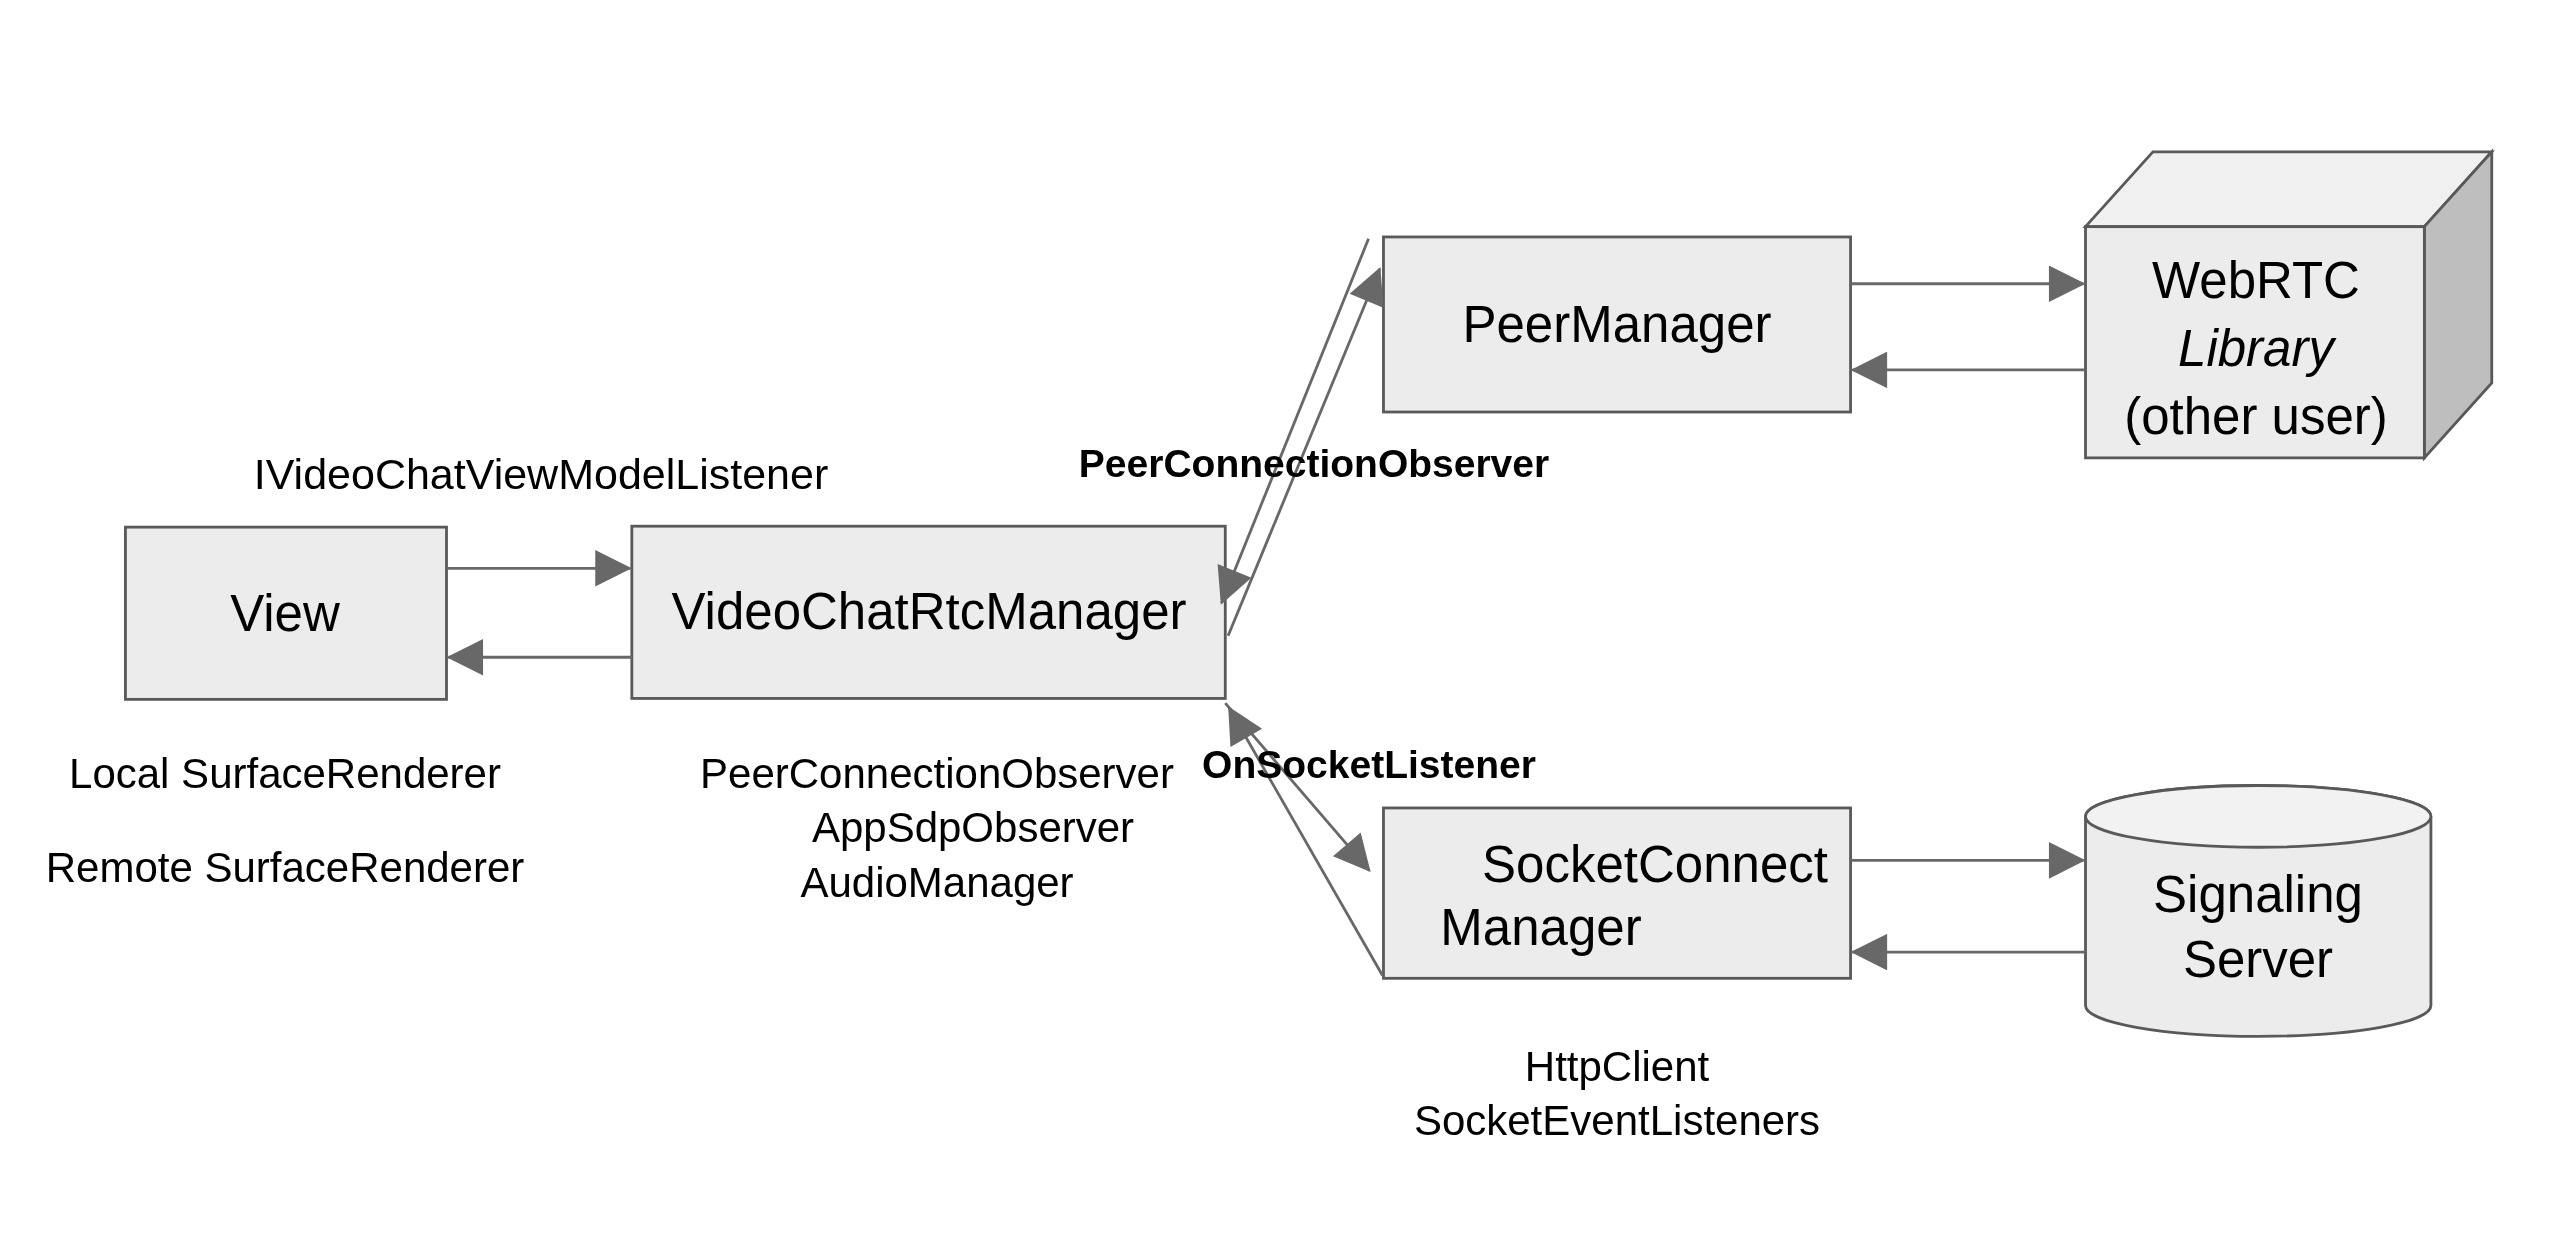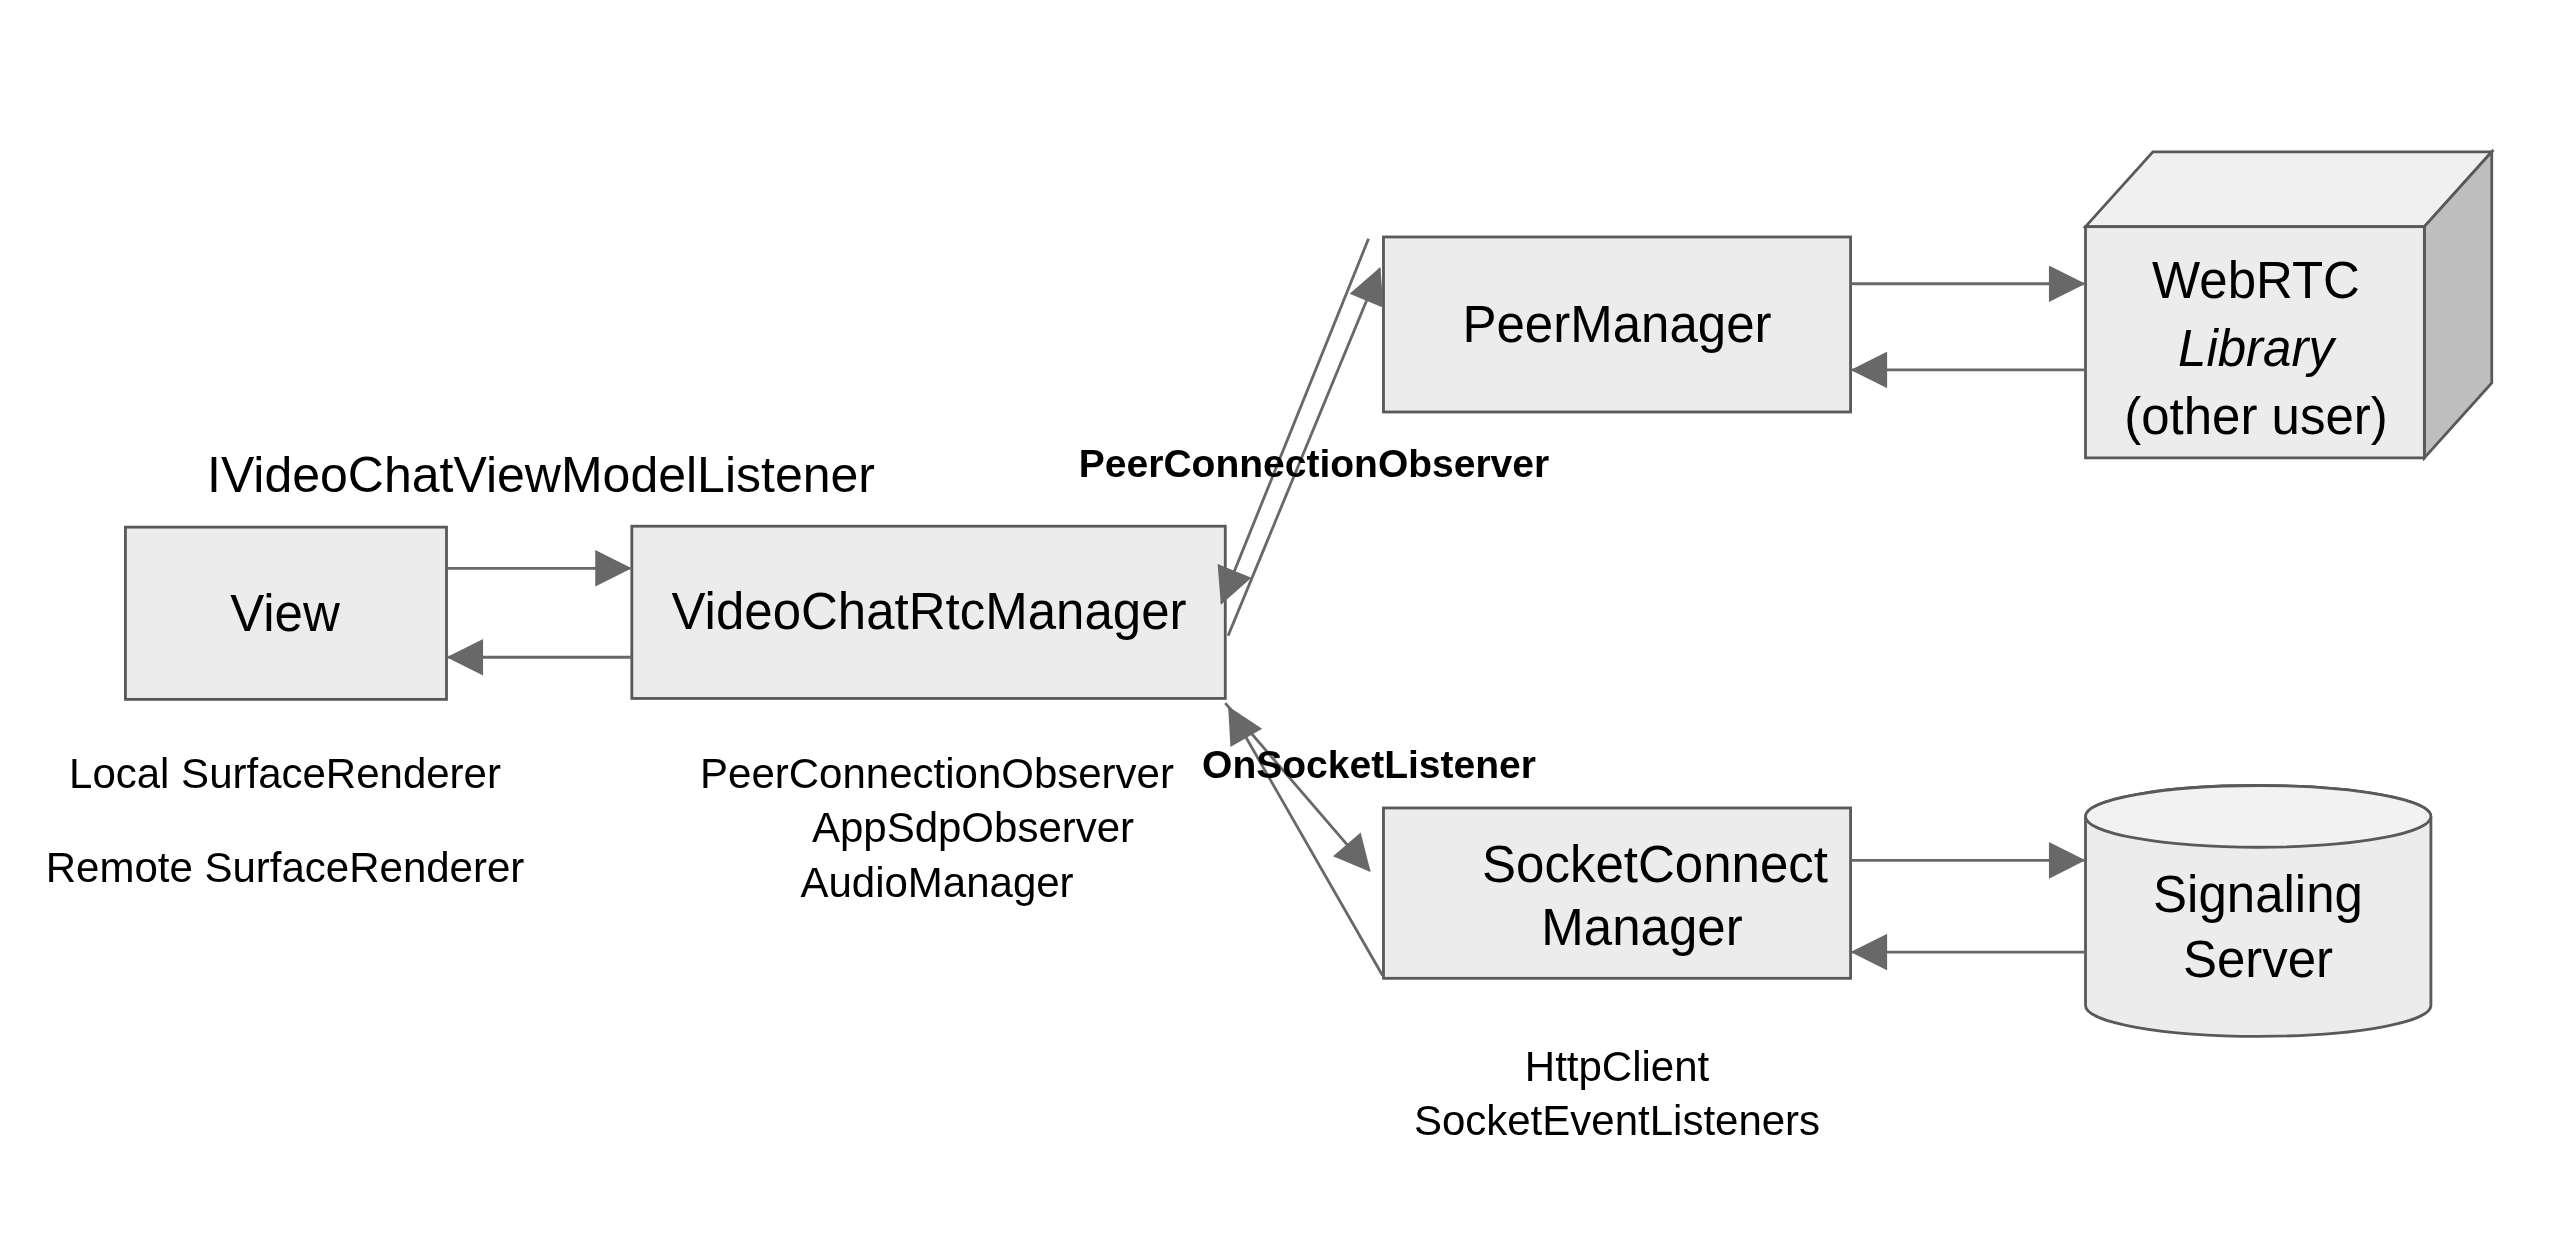--- a/index.html
+++ b/index.html
@@ -36,21 +36,21 @@
   }
   #arrowhead path { fill: var(--arrow, #686868); }
   .txt {
     position: absolute;
     transform: translate(-50%, -50%);
     white-space: nowrap;
     line-height: 1.1;
   }
   .node-title { font-size: 51px; }
   .sub-label  { font-size: 42px; }
-  .edge-label { font-size: 50px; }
+  .edge-label { font-size: 43px; }
   .edge-label-bold { font-size: 39px; font-weight: bold; }
 </style>
 </head>
 <body>
 
 <div class="stage" style="--background: #ffffff; --text: #000000; --node_fill: #ececec; --node_border: #595959; --arrow: #686868; --cube_top: #f0f0f0; --cube_side: #bebebe; --cylinder_top: #f2f2f2;">
 
   <svg width="2576" height="1234" viewBox="0 0 2752 1318">
     <defs>
       <marker id="arrowhead" viewBox="0 0 10 10" refX="9.5" refY="5" markerWidth="15" markerHeight="13" orient="auto">
@@ -93,21 +93,21 @@
     <line class="edge" x1="1477" y1="1042" x2="1313" y2="756" marker-end="url(#arrowhead)"></line>
   </svg>
 
   <div class="txt node-title" style="left:285px; top:614px;">View</div>
 
   <div class="txt node-title" style="left:1617px; top:325px;">PeerManager</div>
 
   <div class="txt node-title" style="left:929px; top:612px;">VideoChatRtcManager</div>
 
   <div class="txt node-title" style="left:1639px; top:865px;margin-left:16px;">SocketConnect</div>
-  <div class="txt node-title" style="left:1642px; top:928px;">Manager</div>
+  <div class="txt node-title" style="left:1541px; top:928px;">Manager</div>
 
   <div class="txt node-title" style="left:2256px; top:281px;">WebRTC</div>
   <div class="txt node-title" style="left:2256px; top:349px;font-style:italic;">Library</div>
   <div class="txt node-title" style="left:2256px; top:417px;">(other user)</div>
 
   <div class="txt node-title" style="left:2258px; top:895px;">Signaling</div>
   <div class="txt node-title" style="left:2258px; top:960px;">Server</div>
 
   <div class="txt edge-label" style="left:541px; top:475px;">IVideoChatViewModelListener</div>
 

